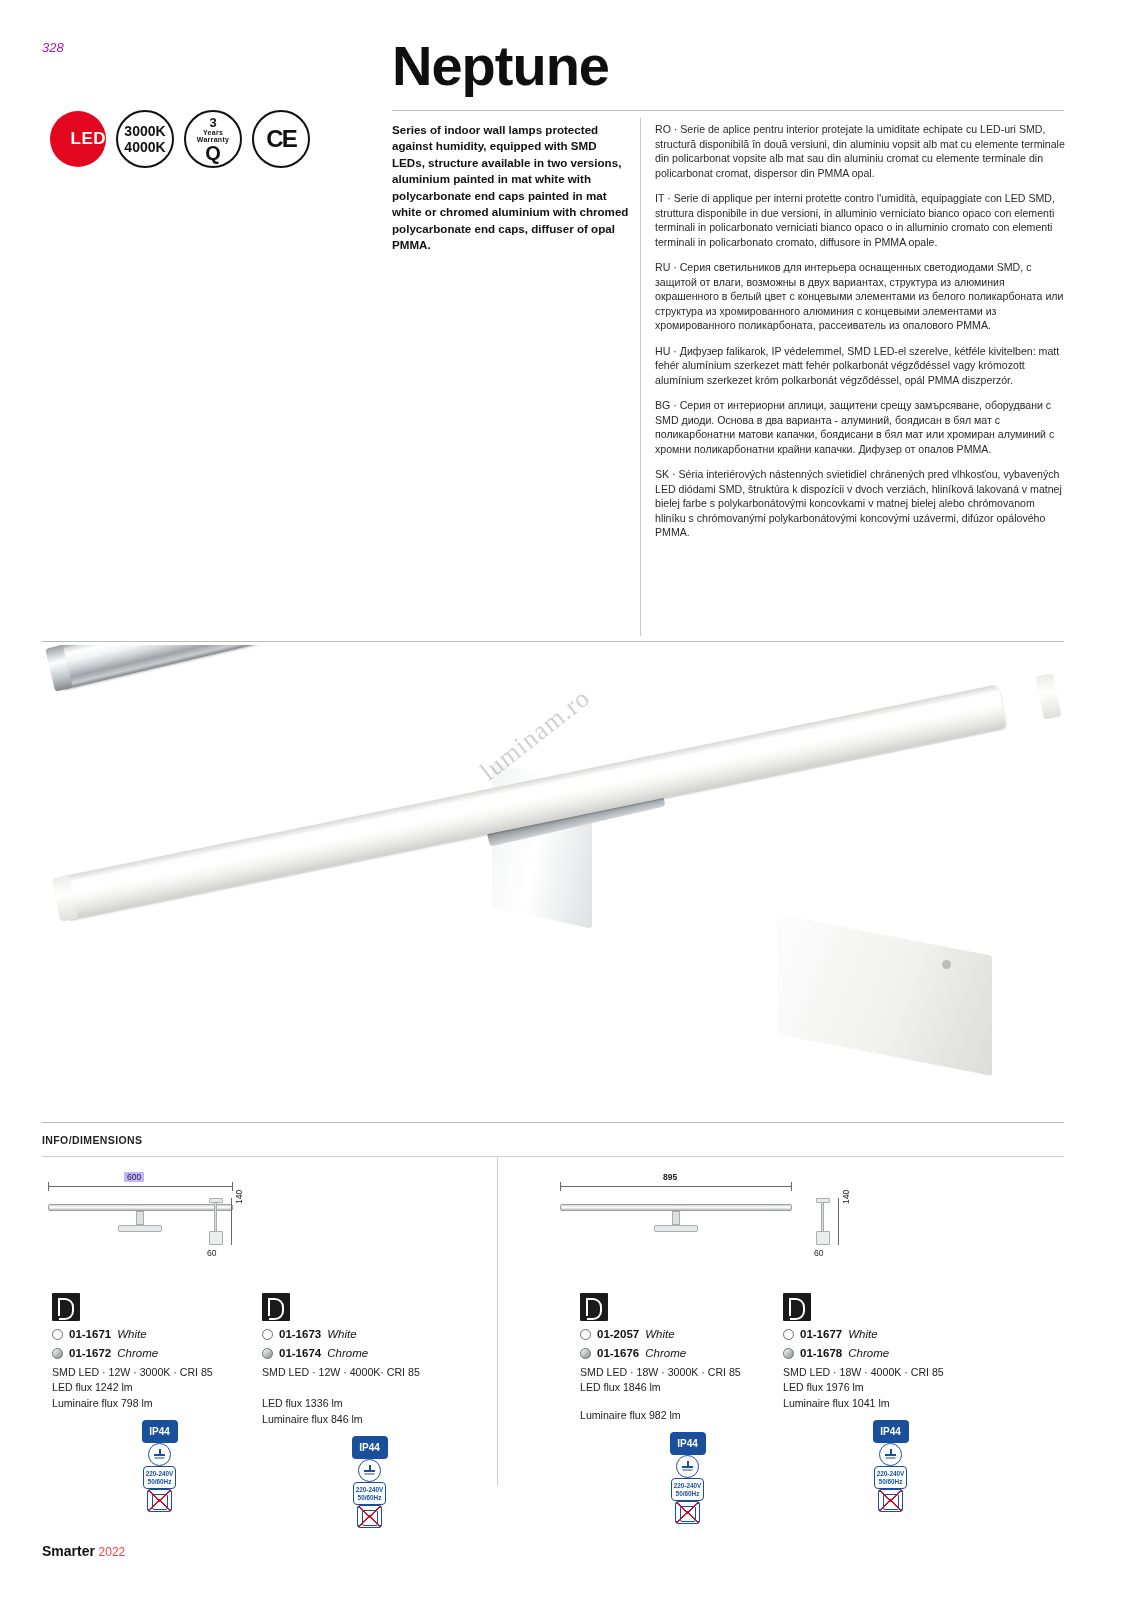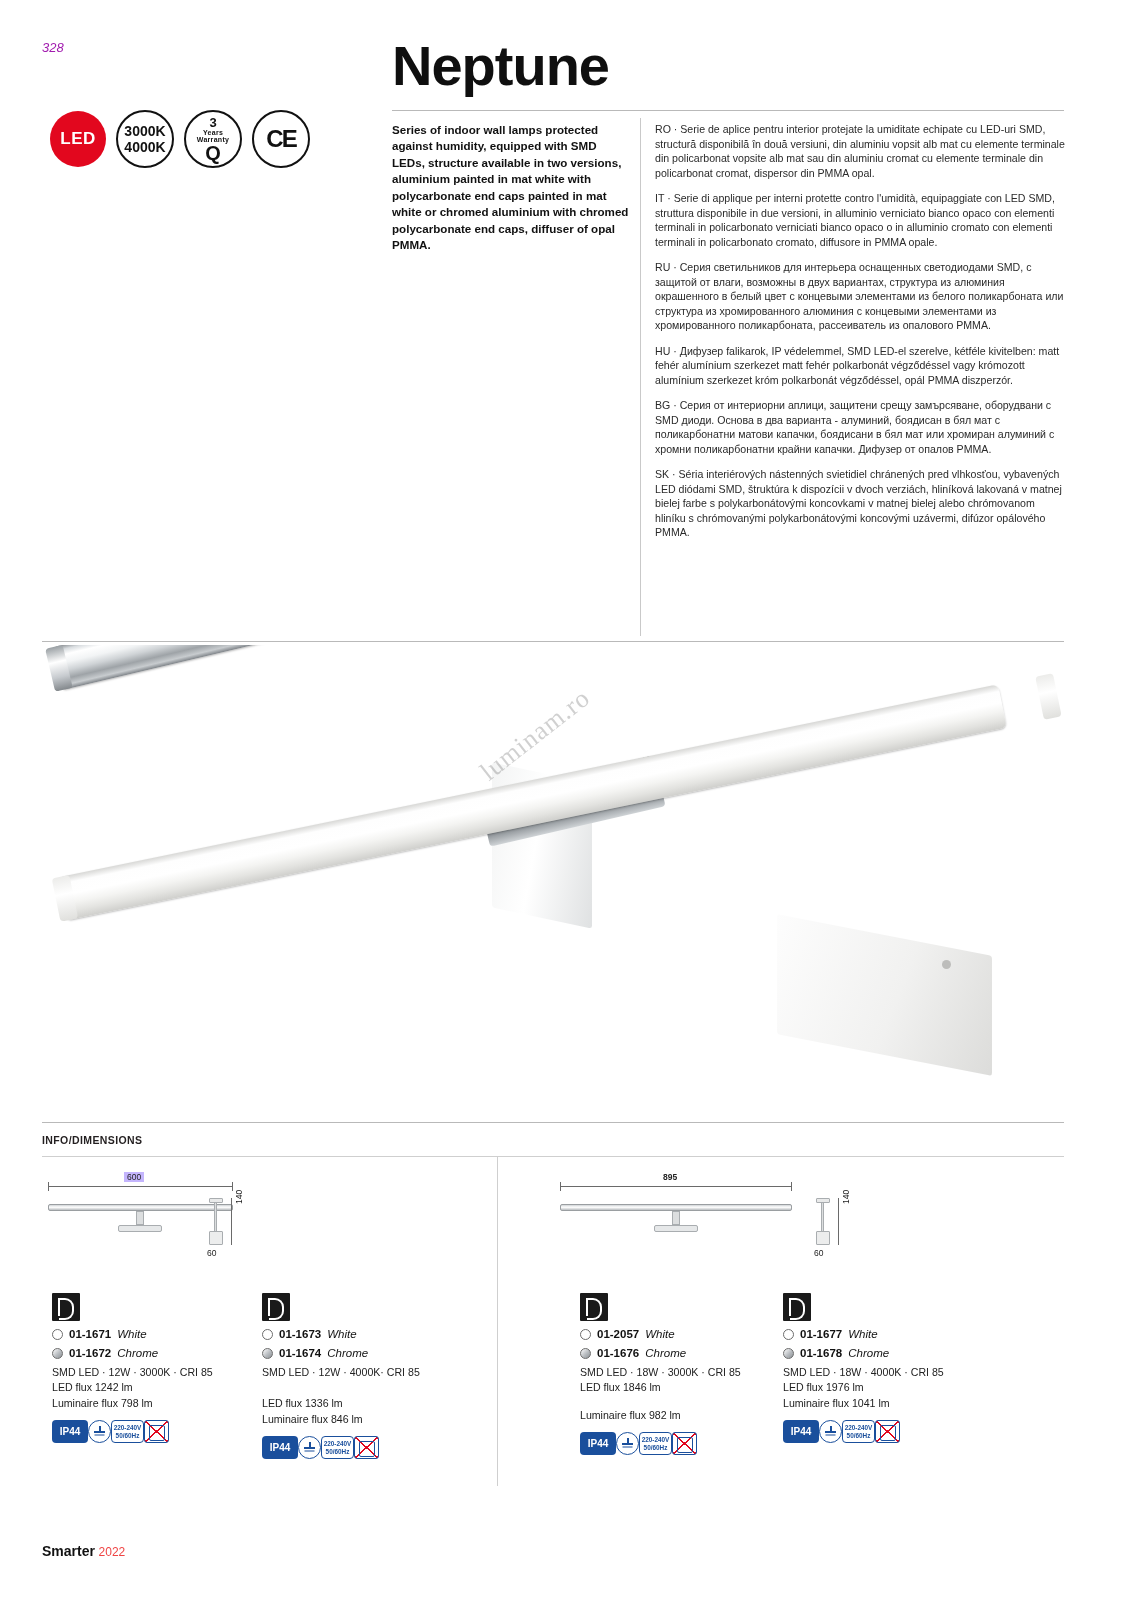--- a/index.html
+++ b/index.html
@@ -27,21 +27,21 @@
   .title-rule {
     position:absolute; left:392px; top:110px; width:672px; height:1px;
     background:#b9b9b9;
   }
 
   
   .badges { position:absolute; left:50px; top:110px; display:flex; align-items:center; gap:10px; }
   .badge-led {
     width:56px; height:56px; border-radius:50%;
     background:#e2071e; color:#fff; font-weight:bold; font-size:17px;
-    display:flex; align-items:center; justify-content:center;
+    display:flex; align-items:center; justify-content:flex-end;
     letter-spacing:0.5px;
   }
   .badge-k {
     width:58px; height:58px; border-radius:50%;
     border:2.5px solid #111; color:#111; font-weight:bold; font-size:14px;
     display:flex; flex-direction:column; align-items:center; justify-content:center;
     line-height:1.15;
   }
   .badge-warranty {
     width:58px; height:58px; border-radius:50%;
@@ -142,21 +142,21 @@
   }
   .var-line { display:flex; align-items:center; gap:6px; margin-top:7px; }
   .dot {
     width:11px; height:11px; border-radius:50%; border:1px solid #6d6d6d; background:#fff; flex:none;
   }
   .dot.chrome { background:linear-gradient(135deg,#ffffff 0%,#b8bcc0 55%,#8d9296 100%); }
   .code { font-size:11.5px; font-weight:bold; color:#111; }
   .finish { font-size:11.5px; font-style:italic; color:#111; }
   .spec { font-size:10.6px; color:#222; line-height:1.45; margin-top:6px; }
 
-  .icons-row { display:flex; align-items:center; margin-top:9px; }
+  .icons-row { display:flex; align-items:center; margin-top:9px;flex-direction:column; }
   .ip {
     width:36px; height:23px; border-radius:4px; background:#1a4f9c; color:#fff;
     font-size:10px; font-weight:bold; display:flex; align-items:center; justify-content:center;
   }
   .ico-circle {
     width:23px; height:23px; border-radius:50%; border:1.6px solid #1a4f9c;
     display:flex; align-items:center; justify-content:center; position:relative;
   }
   .ico-circle .grnd { width:11px; height:11px; position:relative; }
   .ico-circle .grnd:before {

